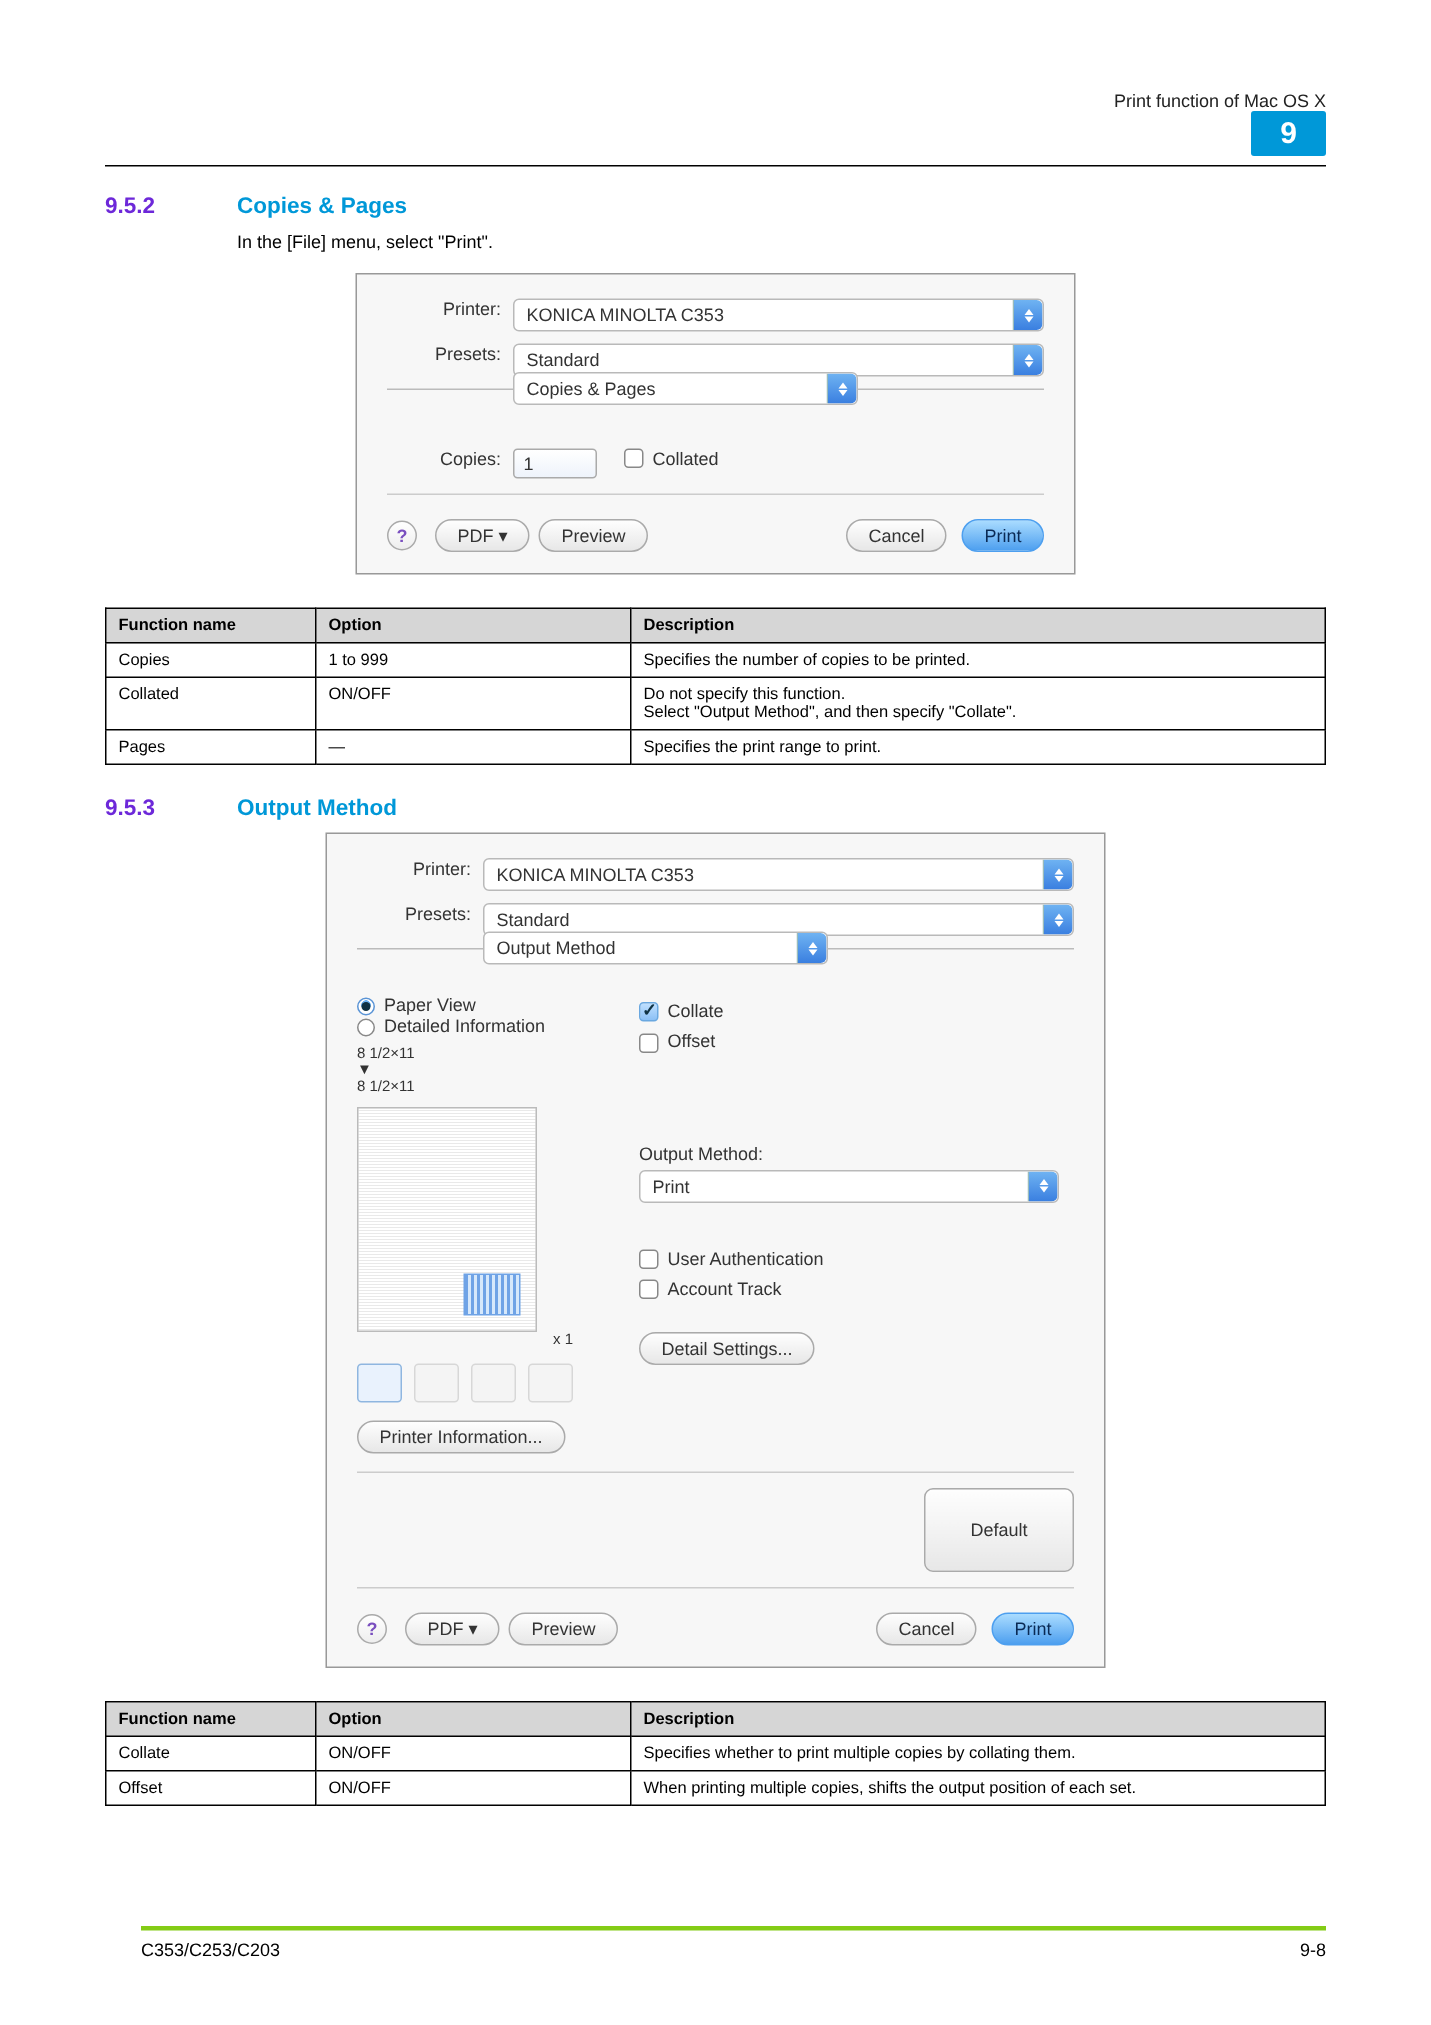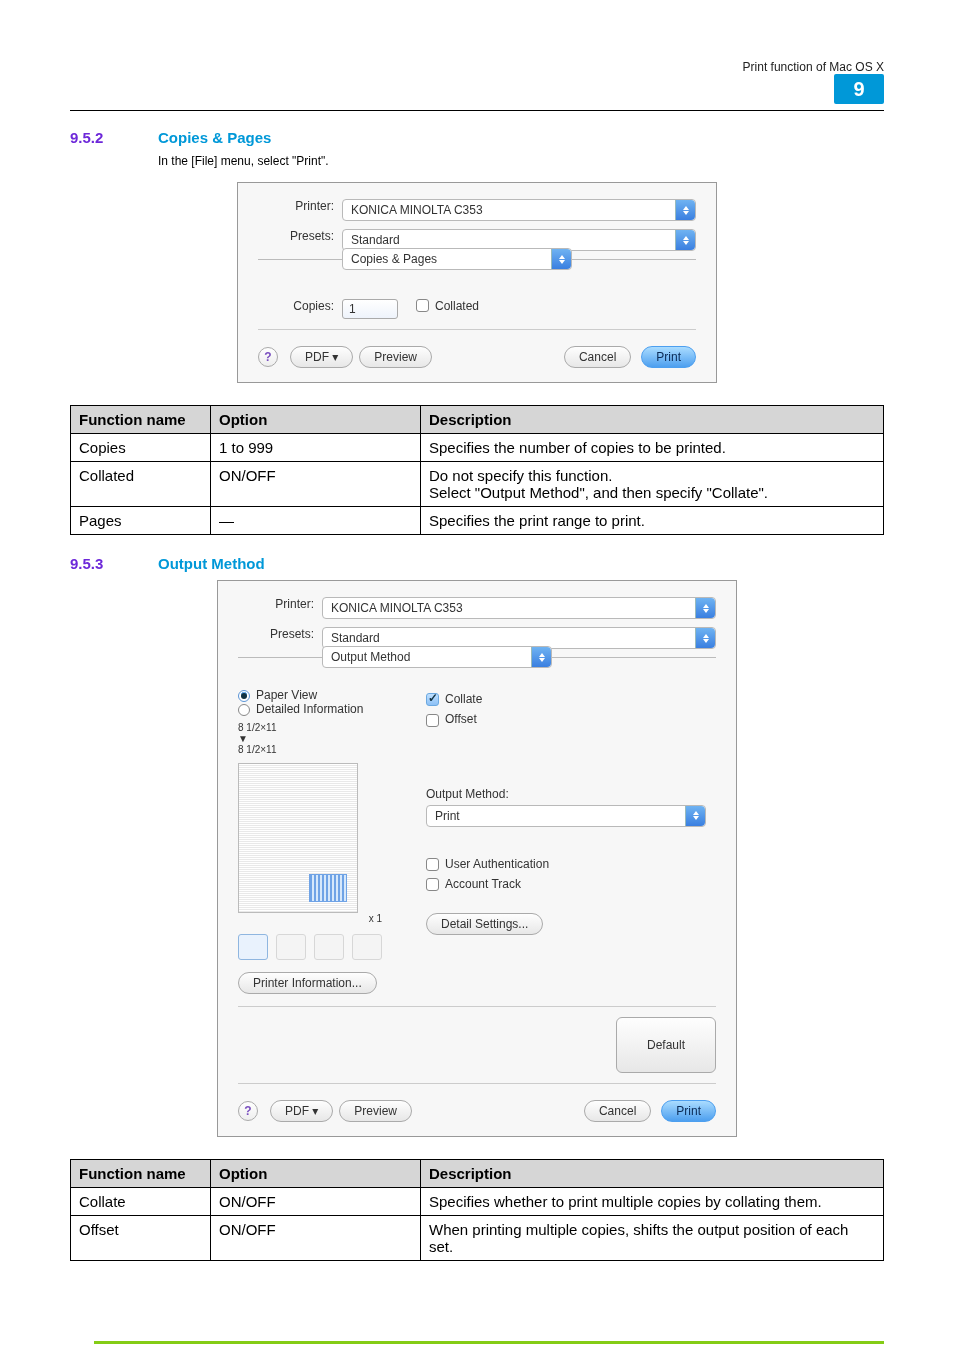--- a/index.html
+++ b/index.html
@@ -60,21 +60,21 @@
   .button-row { display:flex; justify-content:space-between; align-items:center; margin-top: 16px; }
   .mac-btn {
     border:1px solid #aaa; border-radius: 12px; padding: 3px 14px; font-size: 12px;
     background: linear-gradient(#fefefe,#e7e7e7); color:#333; display:inline-flex; align-items:center;
   }
   .mac-btn.primary { background: linear-gradient(#aadcff,#4d9fef); color:#0a2a55; border-color:#4d9fef; }
   .help-circle { width:20px;height:20px;border:1px solid #aaa;border-radius:50%;display:inline-flex;align-items:center;justify-content:center;color:#7a4fbf;font-weight:bold;font-size:12px;background:linear-gradient(#fff,#eee); margin-right:6px; }
   .btn-group-left { display:flex; align-items:center; gap:6px; }
   .btn-group-right { display:flex; align-items:center; gap:10px; }
   table.data {
-    width: 100%; border-collapse: collapse; font-size: 15px; margin-bottom: 20px;
+    width: 100%; border-collapse: collapse; font-size: 11px; margin-bottom: 20px;
   }
   table.data th, table.data td { border: 1px solid #000; padding: 5px 8px; vertical-align: top; text-align: left; }
   table.data th { background: #d6d6d6; font-weight: bold; }
   table.data col.c1 { width: 140px; }
   table.data col.c2 { width: 210px; }
   .footer { display:flex; justify-content:space-between; align-items:center; border-top:3px solid #84cc16; margin-top:80px; padding-top:6px; font-size:12px;margin-left:24px; }
 
   
   .om-body { display:flex; gap:18px; margin-top:4px; }
   .om-left { width: 170px; }

